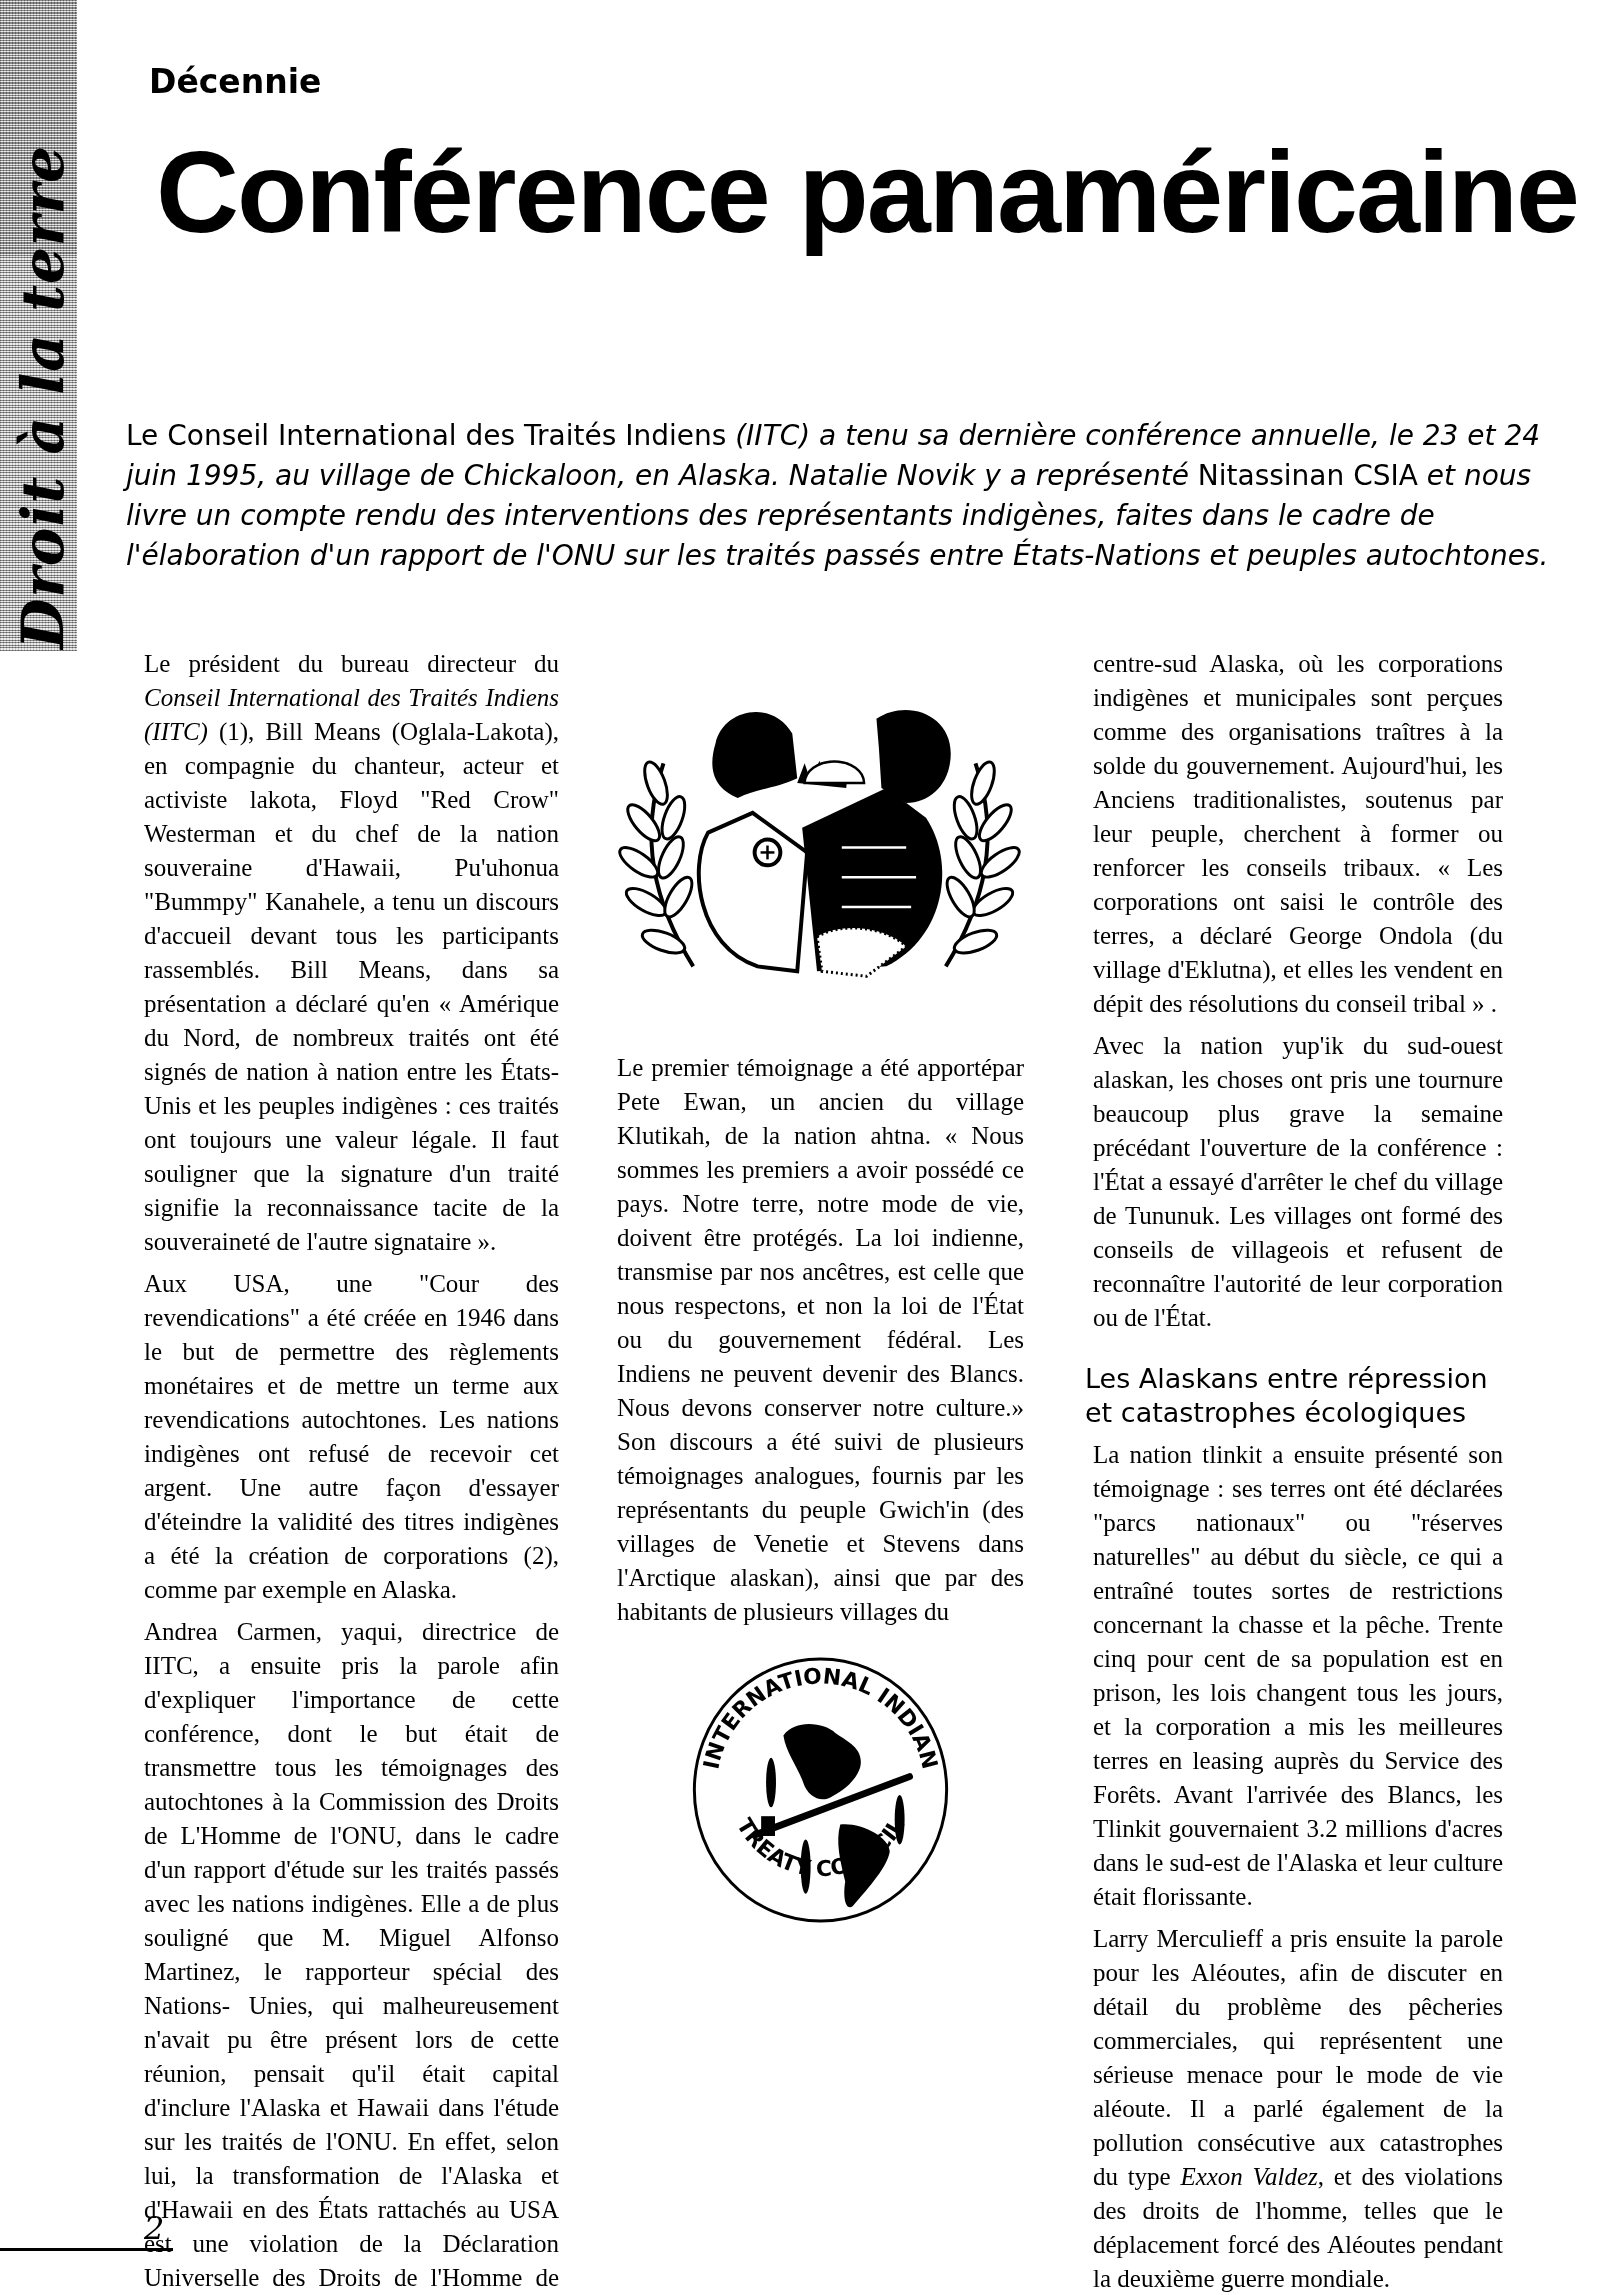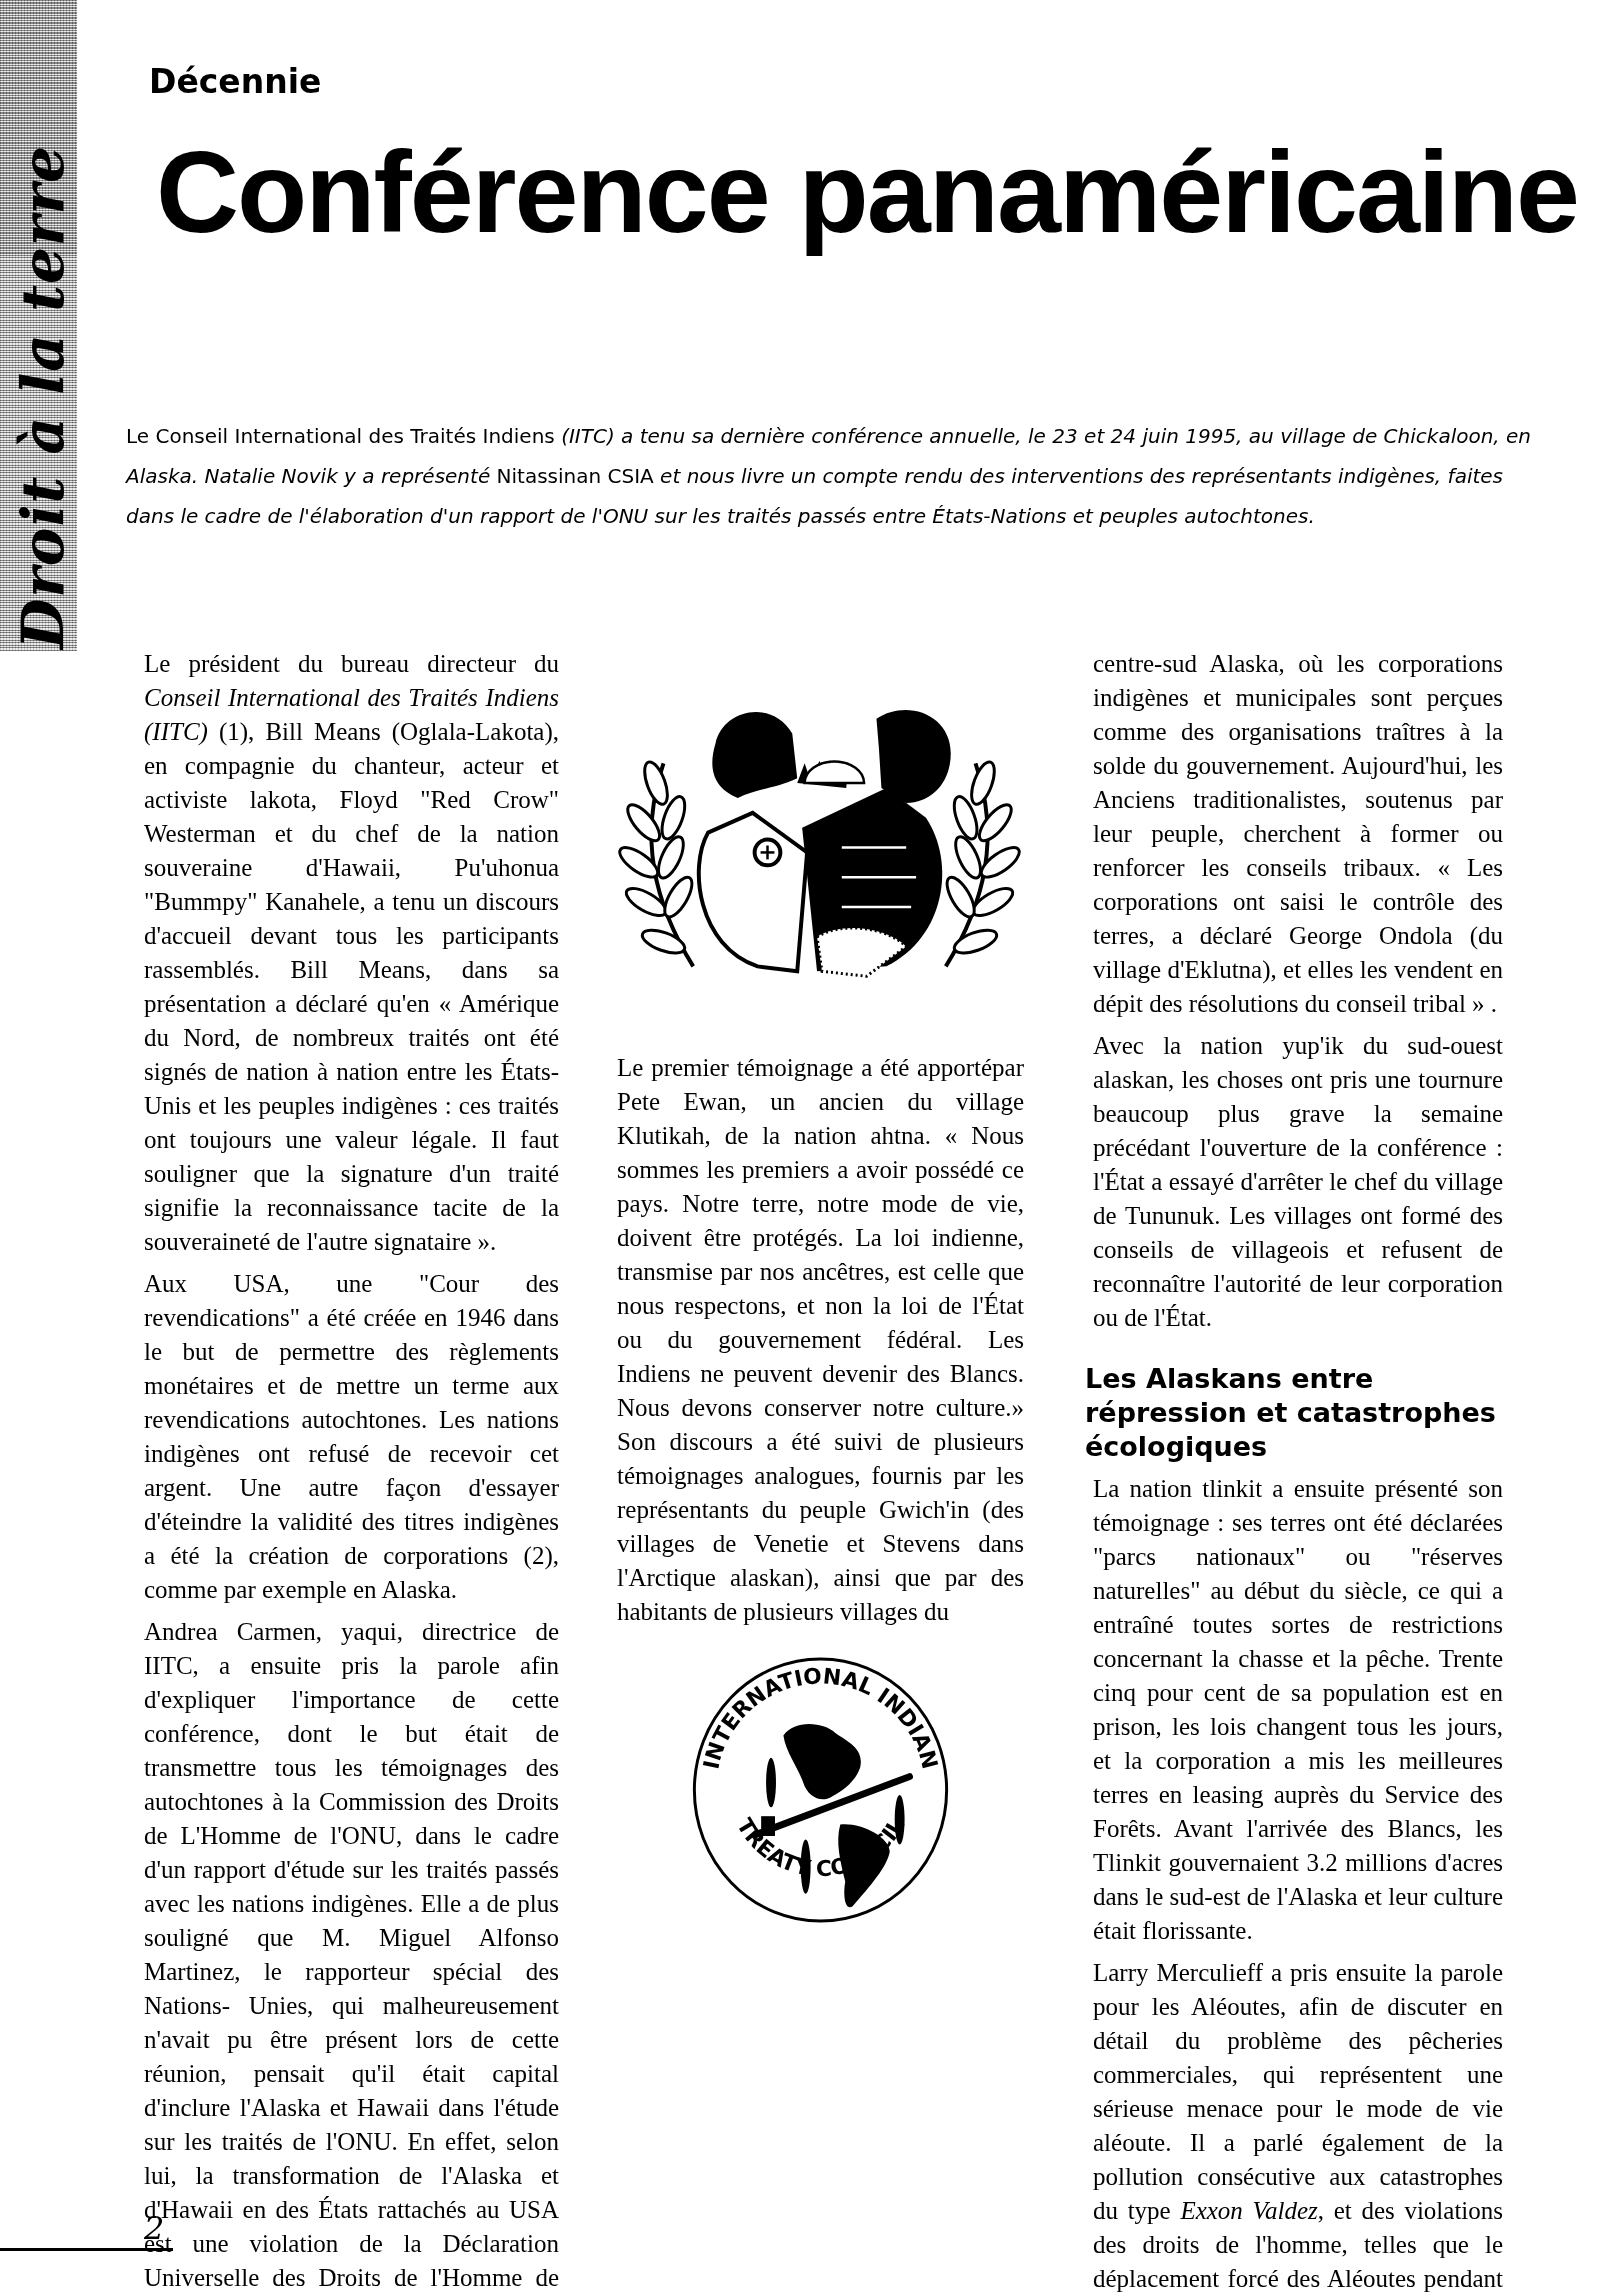--- a/index.html
+++ b/index.html
@@ -24,37 +24,37 @@
     font-family:"DejaVu Sans", sans-serif; font-weight:bold; font-size:33px;
   }
   .headline {
     position:absolute; left:144px; top:116px; width:1436px;
     font-family:"Liberation Sans", sans-serif; font-weight:bold;
     font-size:115px; line-height:128px; letter-spacing:-2px;
   }
 
   .intro {
     position:absolute; left:126px; top:416px; width:1426px;
-    font-family:"DejaVu Sans", sans-serif; font-size:20px; line-height:40px;
+    font-family:"DejaVu Sans", sans-serif; font-size:28px; line-height:40px;
     font-style:italic;
   }
   .intro .up { font-style:normal; }
 
   .col {
     position:absolute; top:639px;
     font-family:"Liberation Serif", serif; font-size:25px; line-height:34px;
     text-align:justify;
   }
   .col p { margin:8px; }
   .col1 { left:136px; width:431px; }
   .col2 { left:609px; width:423px; }
   .col3 { left:1085px; width:426px; }
 
   .col3 .subhead {
-    font-family:"DejaVu Sans", sans-serif; font-weight:bold;
+    font-family:"DejaVu Sans", sans-serif; font-weight:normal;
     font-size:27px; line-height:34px; text-align:left;
     margin:27px 0 7px 0;
   }
 
   .illustration {
     display:block; width:421px; height:317px; margin:50px 0 45px 0;
   }
   .logo {
     display:block; width:277px; height:277px; margin:20px auto 0 auto;
   }

